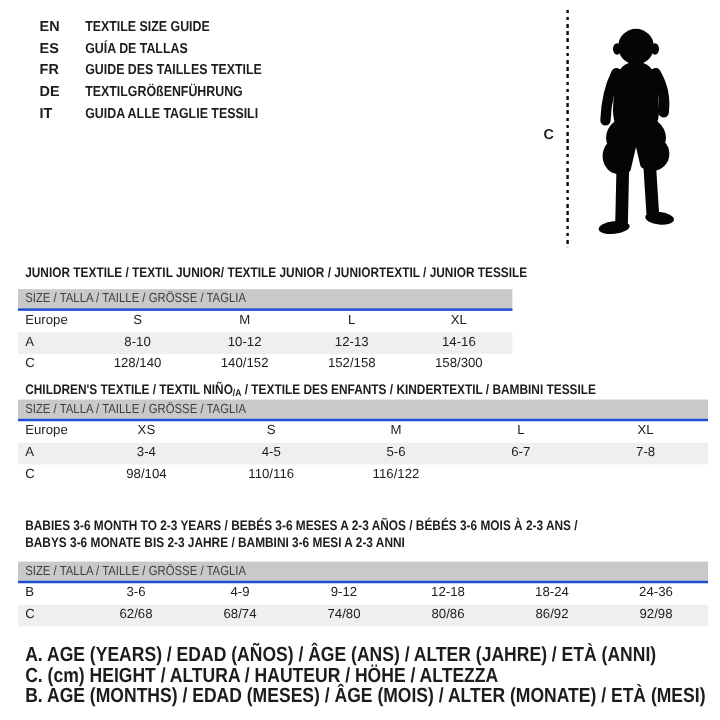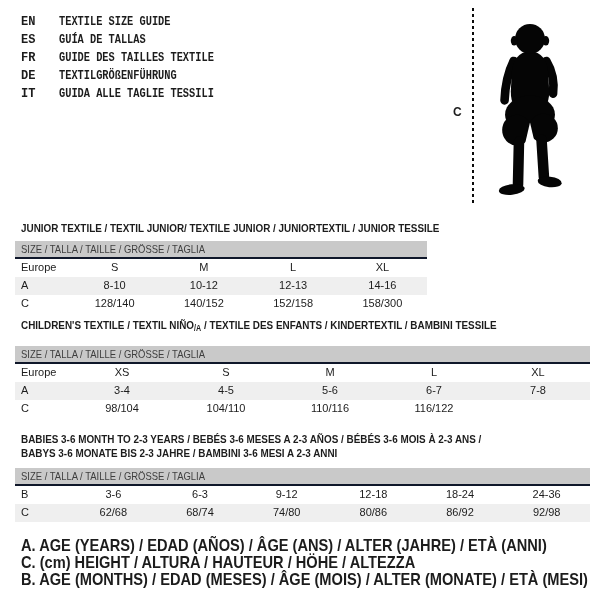--- a/index.html
+++ b/index.html
@@ -3,45 +3,45 @@
 <meta charset="utf-8">
 <style>
   html,body { margin:0; padding:0; background:#ffffff; }
   .canvas {
     position:relative; width:600px; height:600px; background:#ffffff;
     font-family:"Liberation Sans", sans-serif; color:#1c1c1c; overflow:hidden;
   }
   .condensed { display:inline-block; transform:scaleX(0.86); transform-origin:0 50%; white-space:nowrap; }
 
   
-  .lang-list { position:absolute; left:21px; top:13px;font-family:Liberation Mono, monospace; }
+  .lang-list { position:absolute; left:33px; top:13px; }
   .lang-row { display:flex; height:18px; line-height:18px; font-size:12px; font-weight:bold; }
   .lang-code { width:38px; }
 
   
   .baby-svg { position:absolute; left:482px; top:8px; }
   .height-line {
     position:absolute; left:472px; top:8px; width:2px; height:198px;
     background:repeating-linear-gradient(to bottom, #0a0a0a 0 3px, transparent 3px 6px);
   }
   .height-label { position:absolute; left:453px; top:105px; font-size:12px; font-weight:bold; }
 
   
   .size-table { position:absolute; left:15px; }
   .t1 { top:221px; width:412px; }
   .t2 { top:318px; width:575px; }
   .t3 { top:432px; width:575px; }
   .tbl-title { font-size:11.5px; font-weight:bold; padding-left:6px; line-height:14px; }
   .t1 .tbl-title { margin-bottom:6px;text-align:center; }
-  .t2 .tbl-title { margin-bottom:12px; }
+  .t2 .tbl-title { }
   .t3 .tbl-title { margin-bottom:8px; }
   .sub { font-size:0.72em; position:relative; top:2px; }
   .tbl-head {
     background:#c9c9c9; color:#3e3e3e; font-size:11px; height:16px; line-height:16px;
-    padding-left:6px; border-bottom:2px solid #0f172a;
+    padding-left:6px; border-bottom:2px solid #1d4ed8;
   }
   .row { display:grid; height:18px; line-height:16px; font-size:11px; }
   .row.shaded { background:#efefef; }
   .g4 { grid-template-columns:55px repeat(4,1fr); }
   .g5 { grid-template-columns:55px repeat(5,1fr); }
   .g6 { grid-template-columns:55px repeat(6,1fr); }
   .lbl { padding-left:6px; text-align:left; }
   .val { text-align:center; }
 
   
@@ -146,38 +146,37 @@
       <span class="lbl">A</span>
       <span class="val">3-4</span>
       <span class="val">4-5</span>
       <span class="val">5-6</span>
       <span class="val">6-7</span>
       <span class="val">7-8</span>
     </div>
     <div class="row g5">
       <span class="lbl">C</span>
       <span class="val">98/104</span>
-      <span class="val">104/110</span>
       <span class="val">110/116</span>
       <span class="val">116/122</span>
     </div>
   </div>
 
   <div class="size-table t3">
     <div class="tbl-title">
       <div><span class="condensed">BABIES 3-6 MONTH TO 2-3 YEARS / BEBÉS 3-6 MESES A 2-3 AÑOS / BÉBÉS 3-6 MOIS À 2-3 ANS /</span></div>
       <div><span class="condensed">BABYS 3-6 MONATE BIS 2-3 JAHRE / BAMBINI 3-6 MESI A 2-3 ANNI</span></div>
     </div>
     <div class="tbl-head">
       <span class="condensed">SIZE / TALLA / TAILLE / GRÖSSE / TAGLIA</span>
     </div>
     <div class="row g6">
       <span class="lbl">B</span>
       <span class="val">3-6</span>
-      <span class="val">6-3</span>
+      <span class="val">4-9</span>
       <span class="val">9-12</span>
       <span class="val">12-18</span>
       <span class="val">18-24</span>
       <span class="val">24-36</span>
     </div>
     <div class="row g6 shaded">
       <span class="lbl">C</span>
       <span class="val">62/68</span>
       <span class="val">68/74</span>
       <span class="val">74/80</span>

